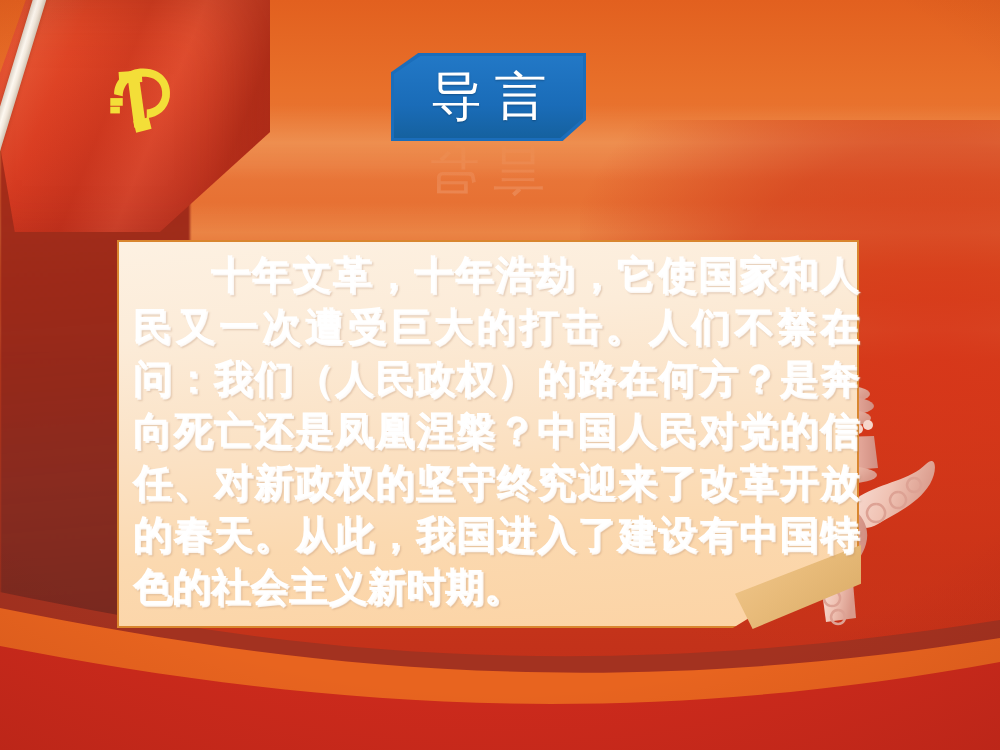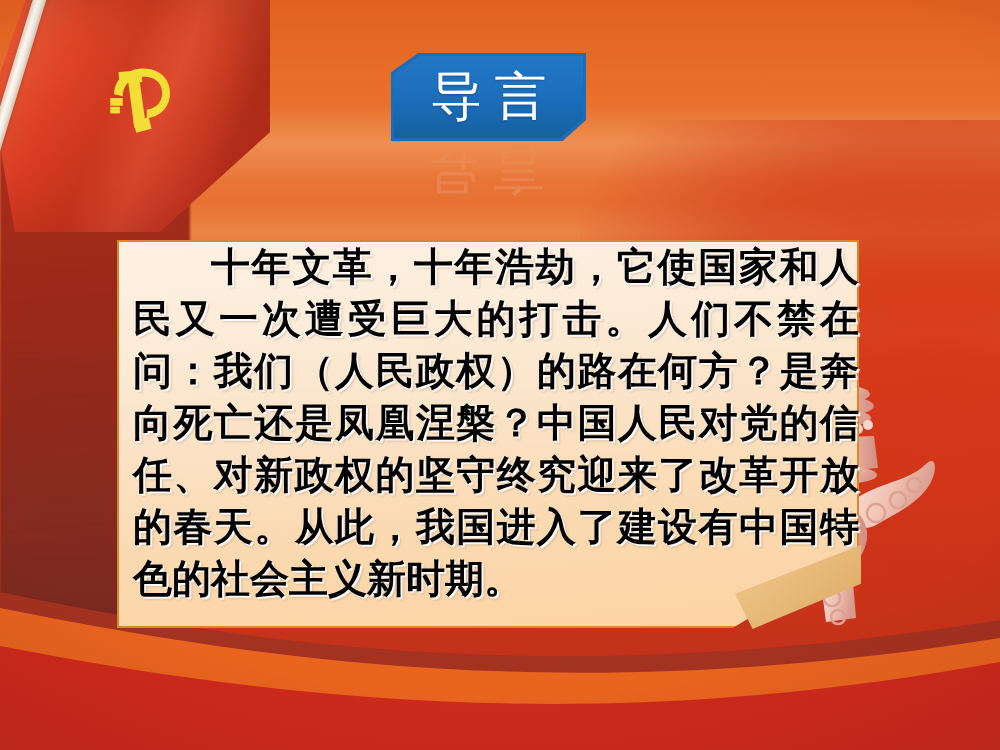--- a/index.html
+++ b/index.html
@@ -221,26 +221,26 @@
     position: absolute;
     left: 735px; top: 545px;
     width: 126px; height: 84px;
     background: linear-gradient(140deg, #f2c98f 0%, #e8bb7a 45%, #d8a963 100%);
     clip-path: polygon(100% 0%, 100% 46%, 14% 100%, 0% 58%);
     filter: drop-shadow(-2px -1px 3px rgba(110,40,10,0.35));
   }
   .card-text {
     position: absolute;
     left: 133px;
-    top: 240px;
+    top: 248px;
     width: 726px;
     font-family: "DejaVu Serif", "Liberation Serif", serif;
     font-size: 39px;
     line-height: 52px;
-    color: #000000;
+    color: #ffffff;
     font-weight: 700;
     letter-spacing: 0px;
     text-shadow: 2px 2px 1px rgba(255,255,255,0.95),
                  3px 3px 2px rgba(170,120,90,0.35);
     text-indent: 78px;
     white-space: normal;
     text-align: justify;
     text-justify: inter-character;
   }
 

